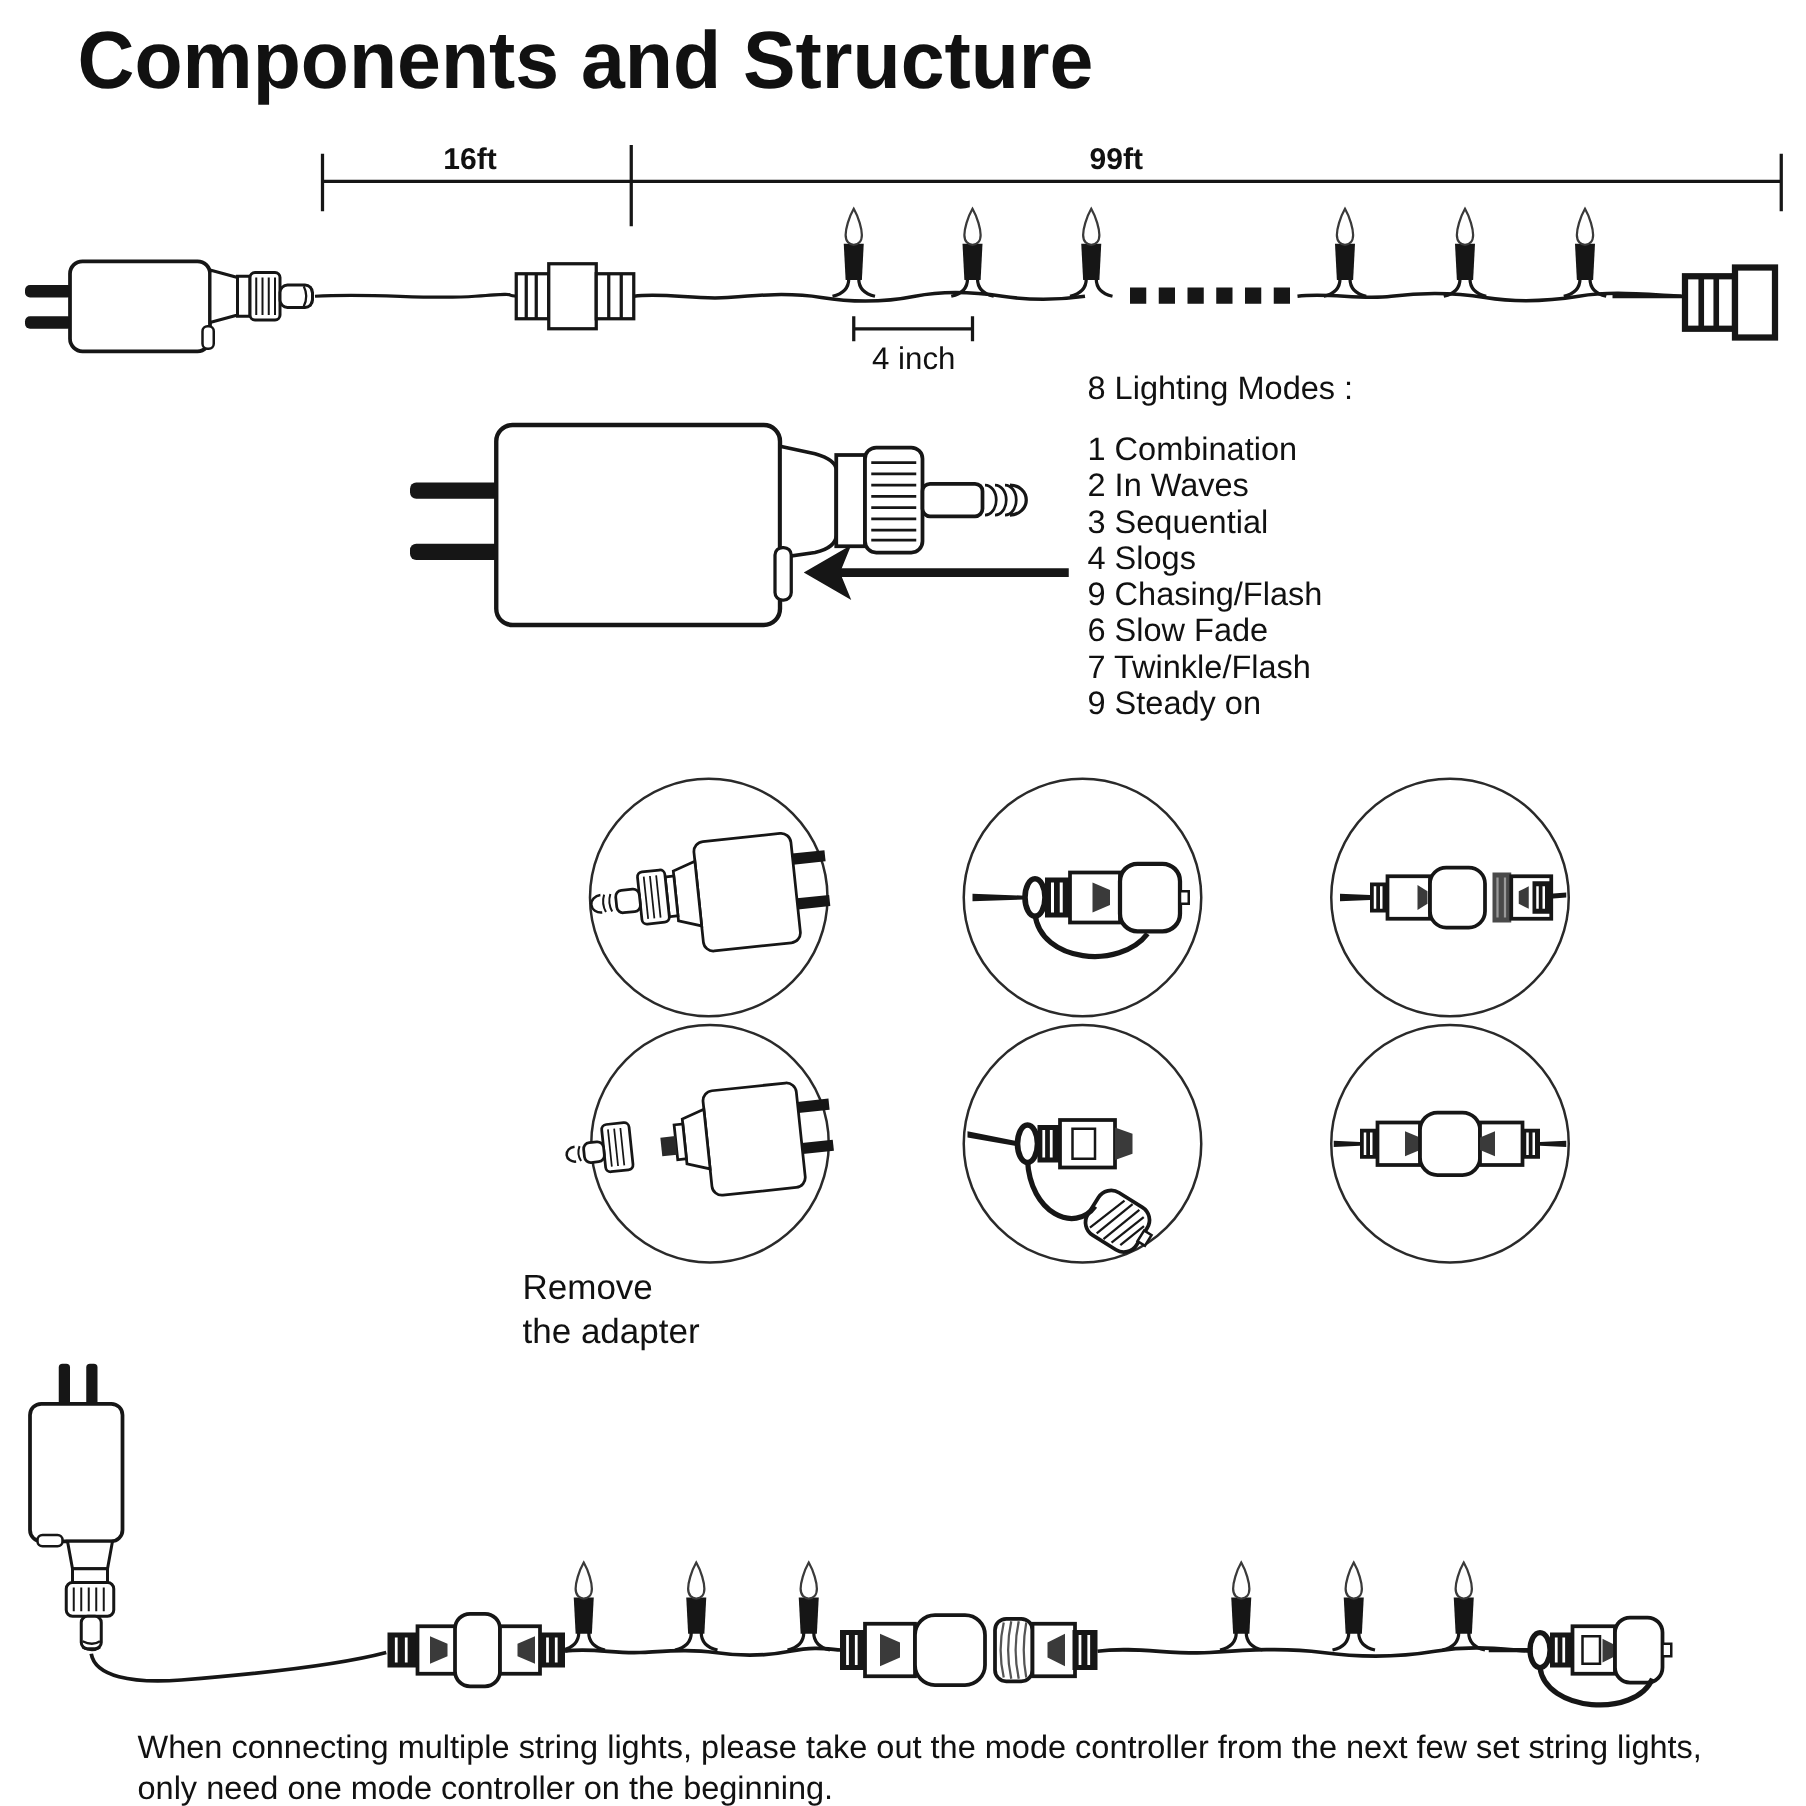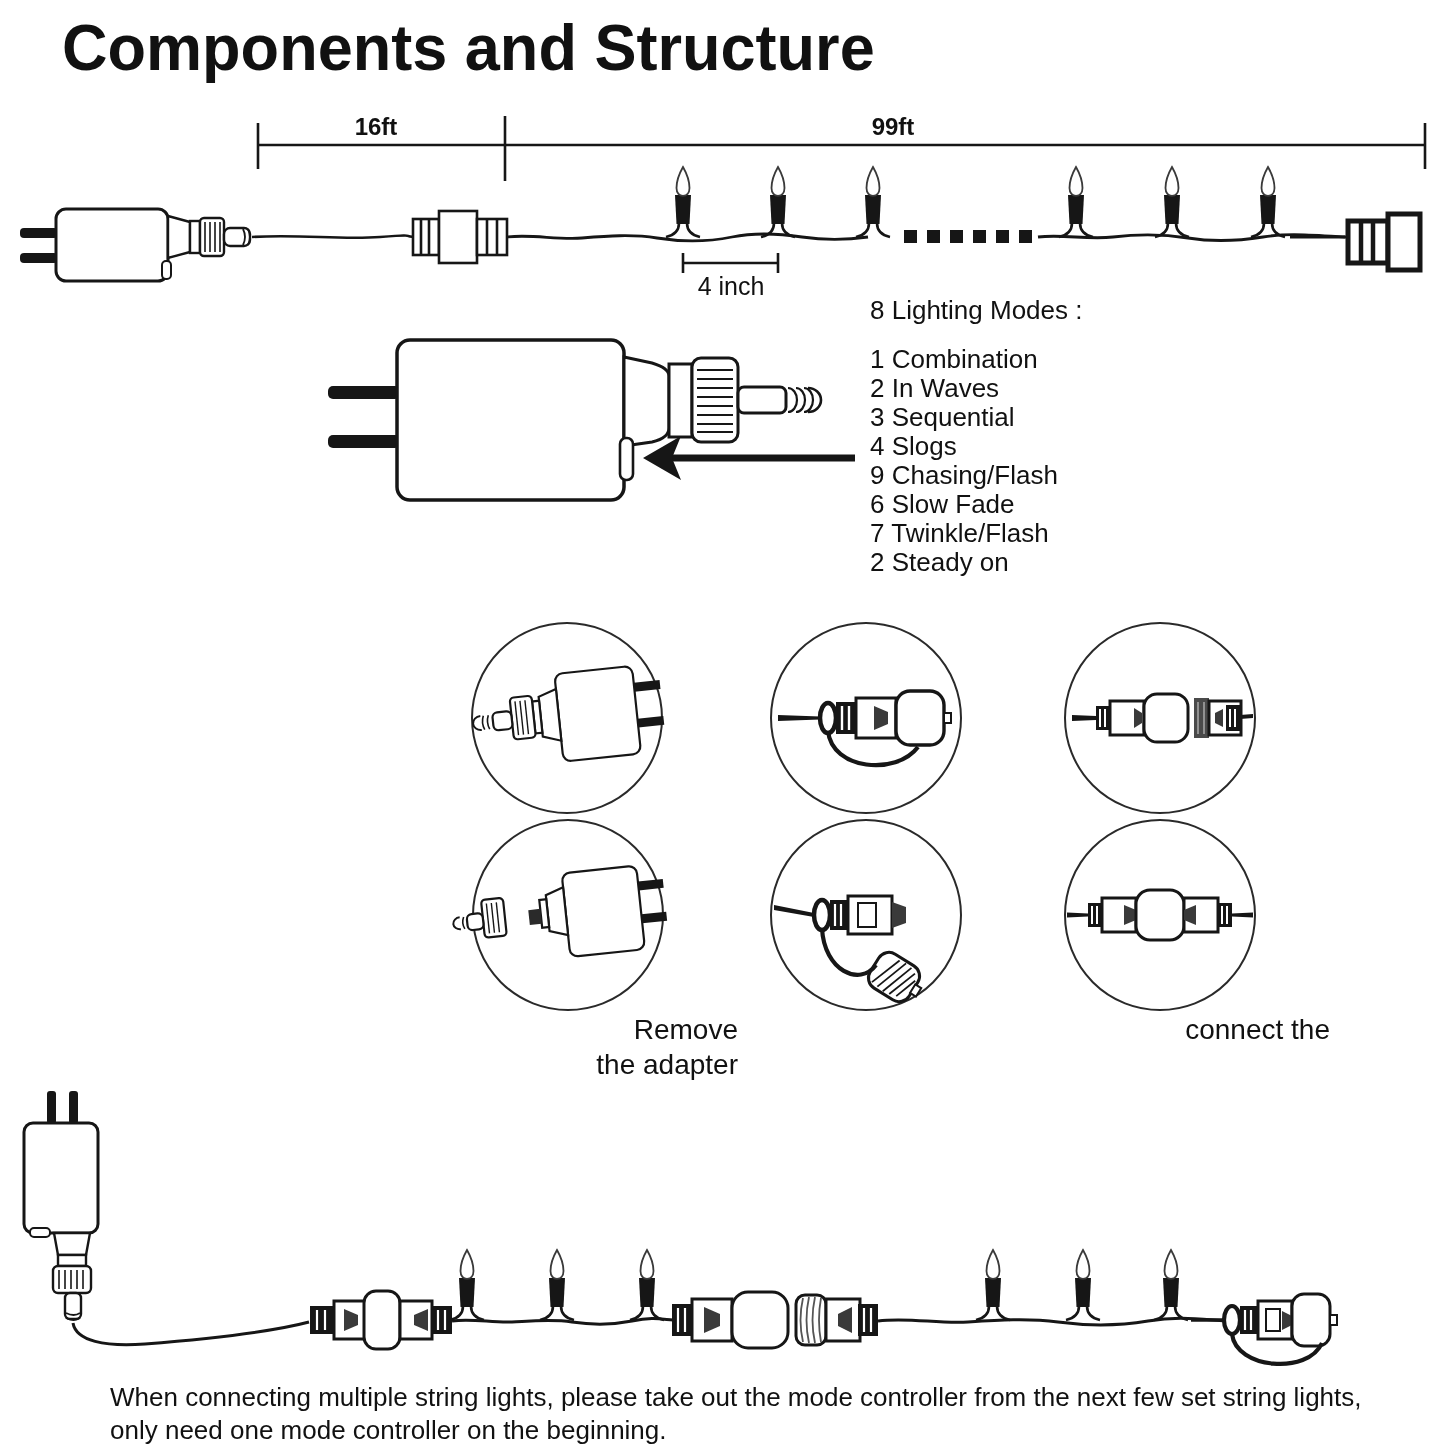--- a/index.html
+++ b/index.html
@@ -4,21 +4,21 @@
 <style>
   html,body{margin:0;padding:0;background:#ffffff;}
   #page{position:relative;width:1445px;height:1445px;background:#ffffff;overflow:hidden;
         font-family:"Liberation Sans", sans-serif;color:#111;}
   .abs{position:absolute;}
   #title{left:62px;top:10px;font-size:65px;font-weight:bold;letter-spacing:0px;
          transform:scaleX(.97);transform-origin:left top;white-space:nowrap;}
   #modes{left:870px;top:296px;font-size:26px;line-height:29px;white-space:nowrap;}
   #modes .heading{margin-bottom:20px;}
   #connect-heading{left:66px;top:901px;font-size:33px;font-weight:bold;white-space:nowrap;}
-  .caption{top:1012px;font-size:28px;line-height:35px;text-align:right;}
+  .caption{top:1012px;font-size:28px;line-height:35px;text-align:left;}
   #cap1{left:418px;width:320px;}
   #cap2{left:708px;width:320px;}
   #cap3{left:1000px;width:330px;}
   #footer{left:110px;top:1381px;width:1320px;font-size:26px;line-height:33px;}
   svg{display:block;}
   text{font-family:"Liberation Sans", sans-serif;fill:#111;}
 </style>
 </head>
 <body>
 
@@ -148,21 +148,21 @@
 
   <div id="modes" class="abs">
     <div class="heading">8 Lighting Modes :</div>
     <div>1 Combination</div>
     <div>2 In Waves</div>
     <div>3 Sequential</div>
     <div>4 Slogs</div>
     <div>9 Chasing/Flash</div>
     <div>6 Slow Fade</div>
     <div>7 Twinkle/Flash</div>
-    <div>2 Steady on</div>
+    <div>9 Steady on</div>
   </div>
 
   <svg class="abs" style="left:440px;top:615px" width="830" height="440" viewBox="0 0 830 440">
 
     <g fill="#ffffff" stroke="#2a2a2a" stroke-width="2">
       <circle cx="127" cy="103" r="95"></circle>
         <circle cx="426" cy="103" r="95"></circle>
         <circle cx="720" cy="103" r="95"></circle>
       <circle cx="128" cy="300" r="95"></circle>
         <circle cx="426" cy="300" r="95"></circle>
@@ -271,21 +271,20 @@
       <path d="M72,-1.5 L93,-2.5 L93,2.5 L72,1.5 Z" fill="#161616"></path>
     </g>
   </svg>
 
 
   <div id="cap1" class="abs caption">
     <div>Remove</div>
     <div>the adapter</div>
   </div>
   <div id="cap3" class="abs caption">
-    <div>connect the</div>
   </div>
 
   <svg class="abs" style="left:0;top:1085px" width="1445" height="295" viewBox="0 0 1445 295">
 
     <g fill="#ffffff" stroke="#161616">
       <rect x="47" y="6" width="9" height="33" rx="3" fill="#161616" stroke="none"></rect>
       <rect x="69" y="6" width="9" height="33" rx="3" fill="#161616" stroke="none"></rect>
       <rect x="24" y="38" width="74" height="110" rx="9" stroke-width="3"></rect>
       <rect x="30" y="143" width="20" height="9" rx="4" stroke-width="2"></rect>
       <path d="M54,148 L90,148 L86,170 L58,170 Z" stroke-width="2.4"></path>

